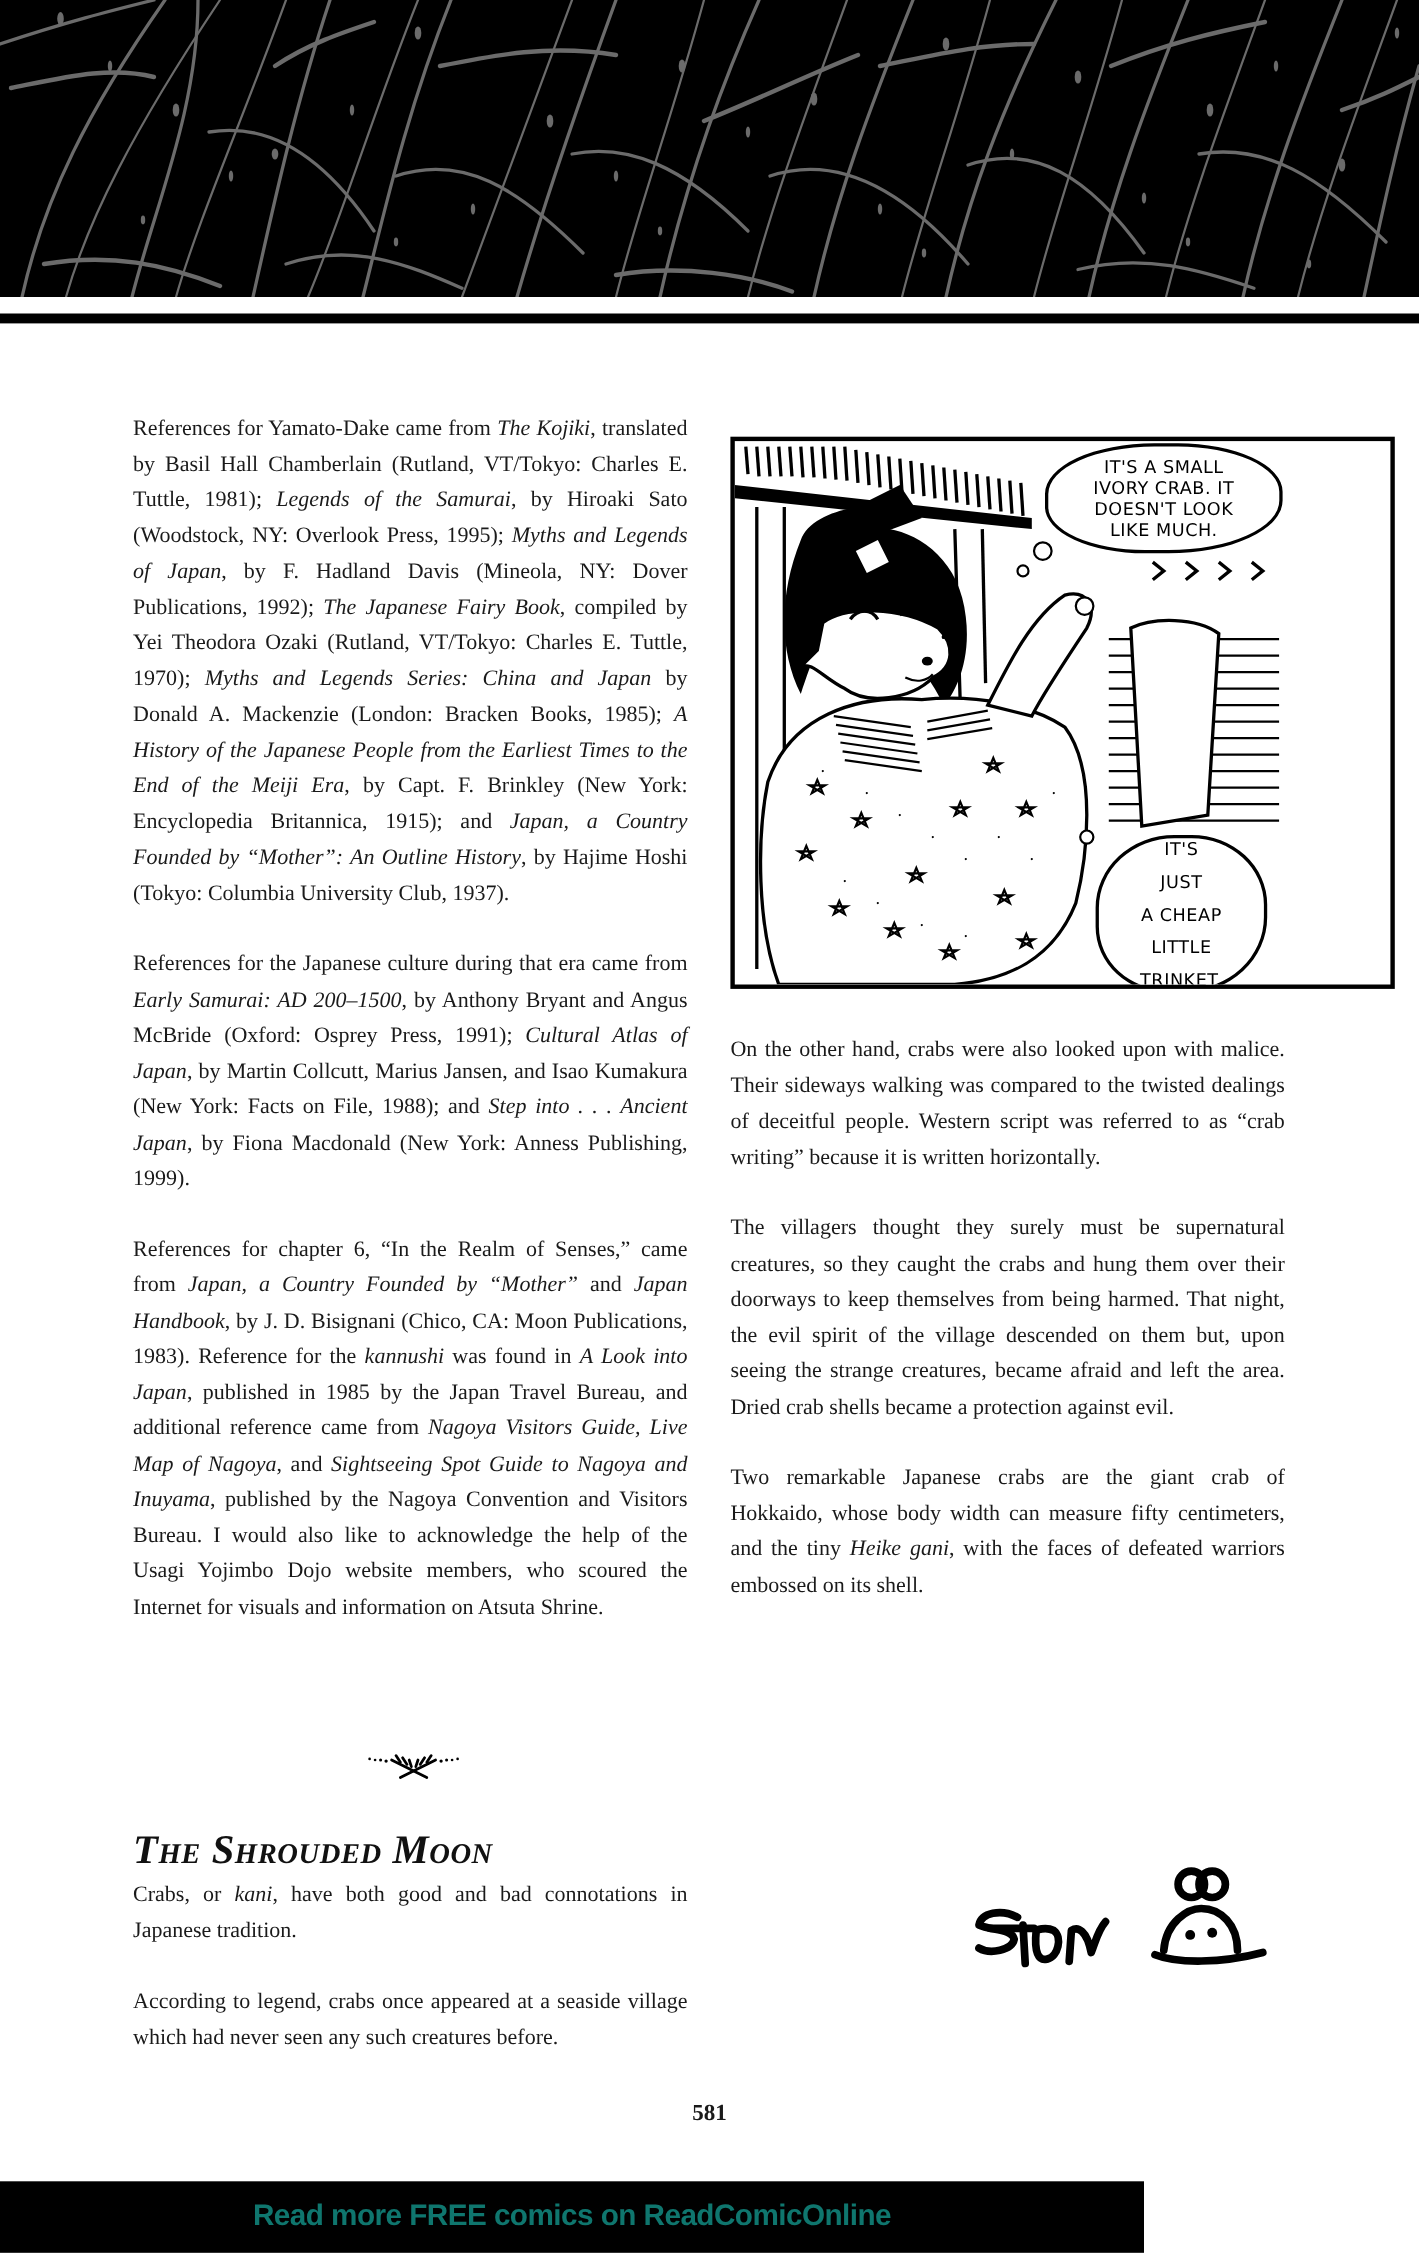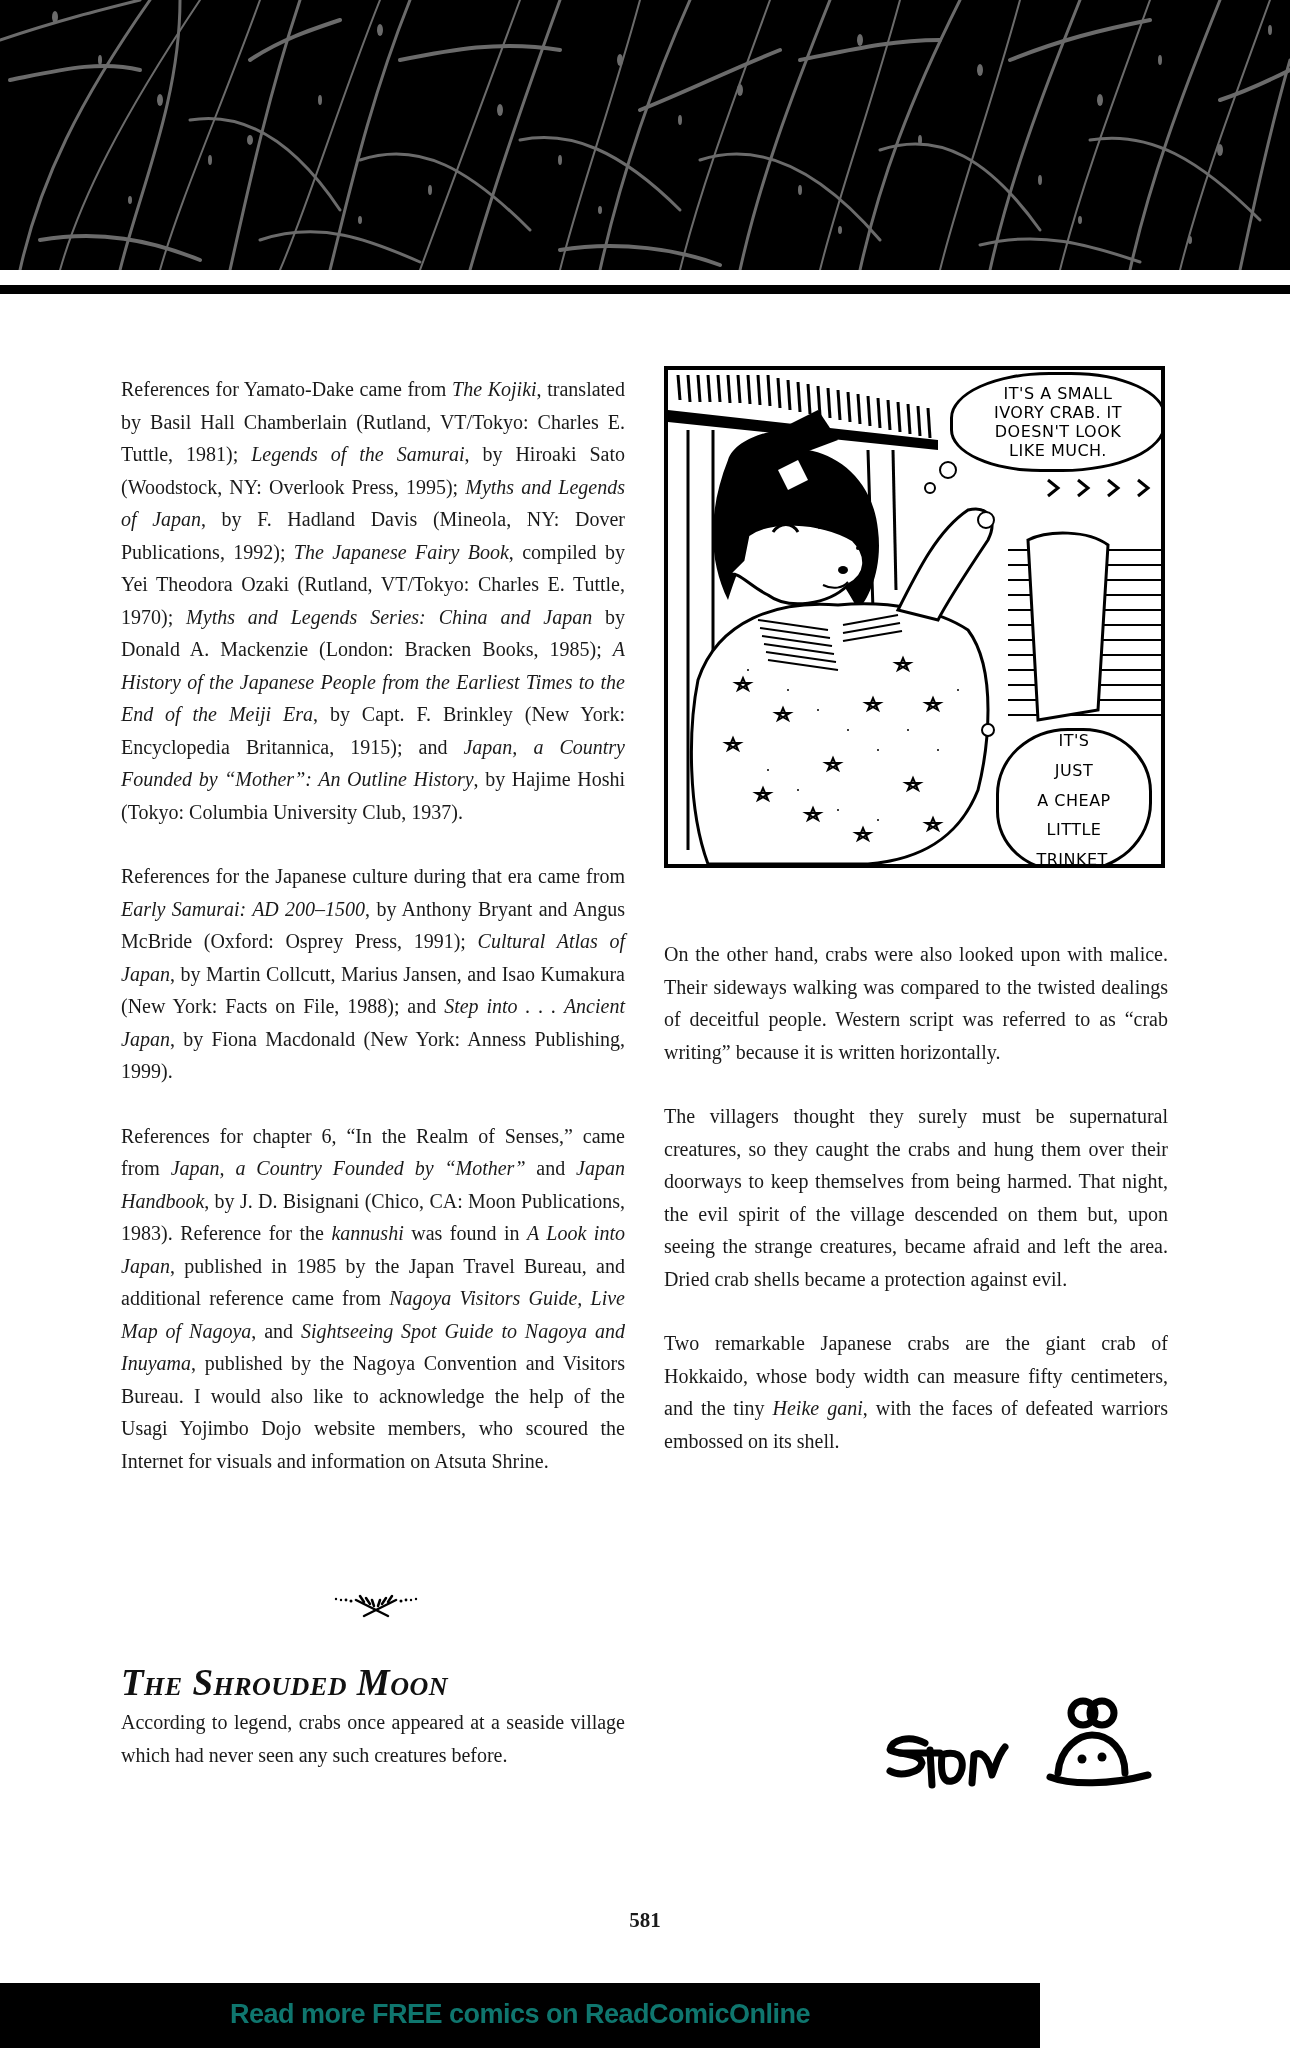--- a/index.html
+++ b/index.html
@@ -11,21 +11,21 @@
   .col { position:absolute; width:504px; font-size:20px; line-height:32.5px; text-align:justify; }
   .col.left { left:121px; top:373px; }
   .col.right { left:664px; top:938px; }
   .col p { margin:0 0 32px 0; }
   .col p.tight { margin-bottom:0; }
   i { font-style:italic; }
   .ornament { position:absolute; left:326px; top:1590px; width:100px; height:30px; }
   .section-title { position:absolute; left:121px; top:1663px; font-size:37px; font-weight:bold; letter-spacing:0.5px; line-height:40px; color:#111; font-variant:small-caps;font-style:italic; }
   .left2 { position:absolute; left:121px; top:1706px; width:504px; font-size:20px; line-height:32.5px; text-align:justify; }
   .left2 p { margin:0 0 32px 0; }
-  .panel { position:absolute; left:664px; top:366px; width:501px; height:502px; border:4px solid #000; box-sizing:border-box; background:#fff; overflow:hidden; }
+  .panel { position:absolute; left:664px; top:397px; width:604px; height:502px; border:4px solid #000; box-sizing:border-box; background:#fff; overflow:hidden; }
   .bubble { position:absolute; background:#fff; border:3px solid #000; border-radius:46% 44% 48% 42%; font-family:"DejaVu Sans","Liberation Sans",sans-serif; font-size:16px; line-height:19px; text-align:center; color:#000; text-transform:uppercase; letter-spacing:0.5px; display:flex; flex-direction:column; justify-content:center; }
   .bubble.b1 { left:282px; top:2px; width:210px; height:94px; }
   .bubble.b2 { left:328px; top:358px; width:150px; height:138px;justify-content:space-between; }
   .signature { position:absolute; left:880px; top:1695px; width:290px; height:100px; }
   .page-number { position:absolute; left:0; width:1290px; top:1908px; text-align:center; font-size:21px; font-weight:bold; font-family:Liberation Serif, serif; }
   .banner { position:absolute; left:0; top:1983px; width:1040px; height:65px; background:#000; color:#0f766e; font-family:"Liberation Sans","DejaVu Sans",sans-serif; font-weight:bold; font-size:27px; text-align:center; line-height:62px; letter-spacing:-0.5px; }
 </style>
 </head>
 <body>
 
@@ -129,20 +129,21 @@
         <circle cx="85" cy="10" r="1.2"></circle>
         <circle cx="80" cy="10" r="1.4"></circle>
         <circle cx="75" cy="11" r="1.5"></circle>
     </g>
   </svg>
 </div>
 
 <div class="section-title">The Shrouded Moon</div>
 
 <div class="left2">
+  <p><span>Crabs, or </span><i>kani</i><span>, have both good and bad connotations in Japanese tradition.</span></p>
   <p><span>According to legend, crabs once appeared at a seaside village which had never seen any such creatures before.</span></p>
 </div>
 
 <div class="panel">
   <svg width="495" height="494" viewBox="0 0 495 494" style="position:absolute;left:0;top:0;">
 
     <g stroke="#000" stroke-width="3">
       <line x1="10" y1="5" x2="12" y2="30"></line>
         <line x1="20" y1="5" x2="22" y2="32"></line>
         <line x1="30" y1="5" x2="32" y2="32"></line>

